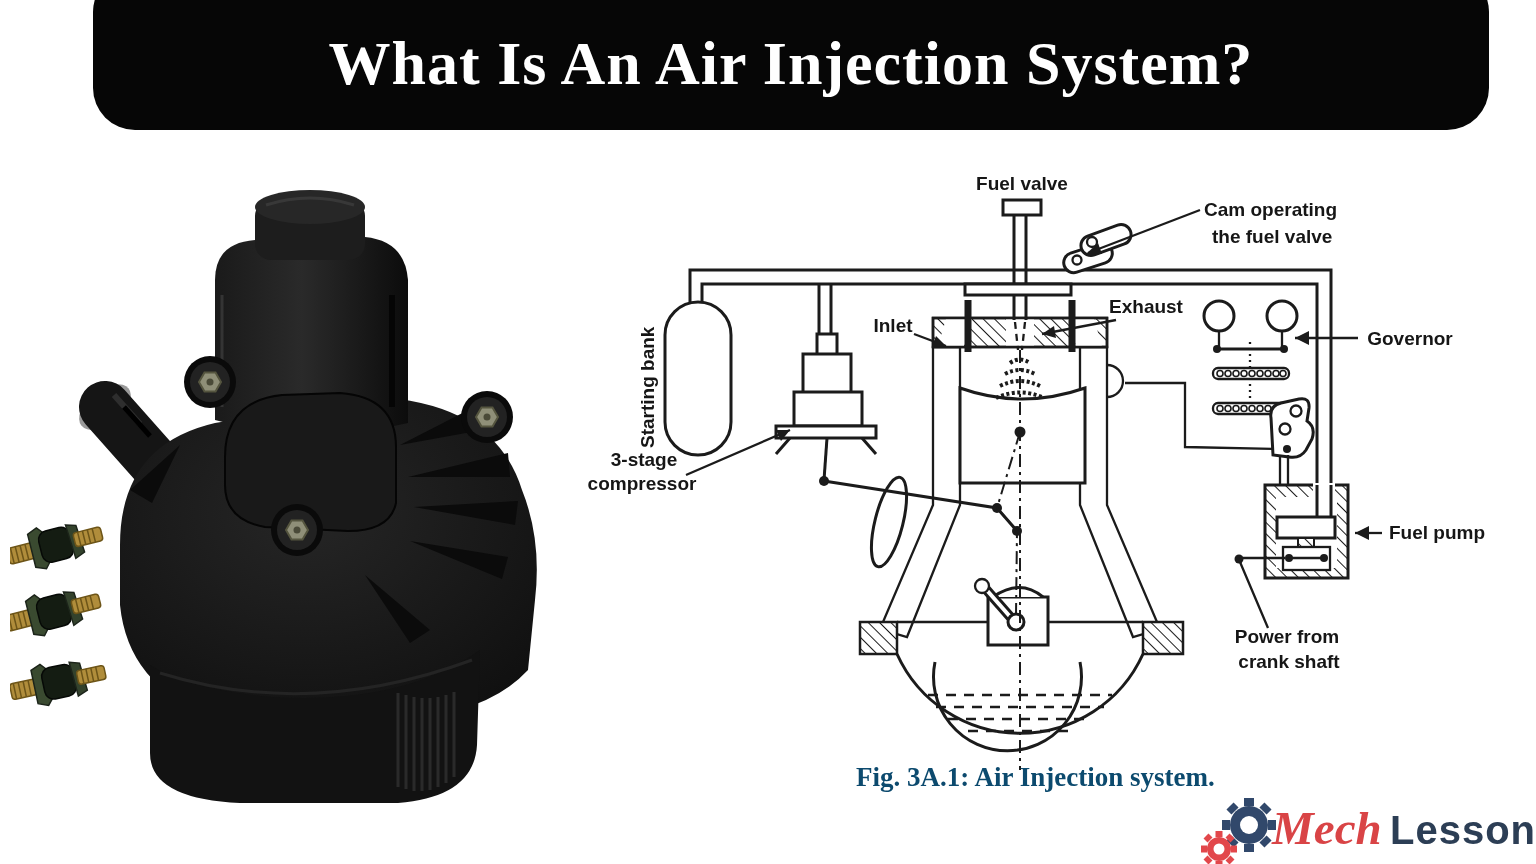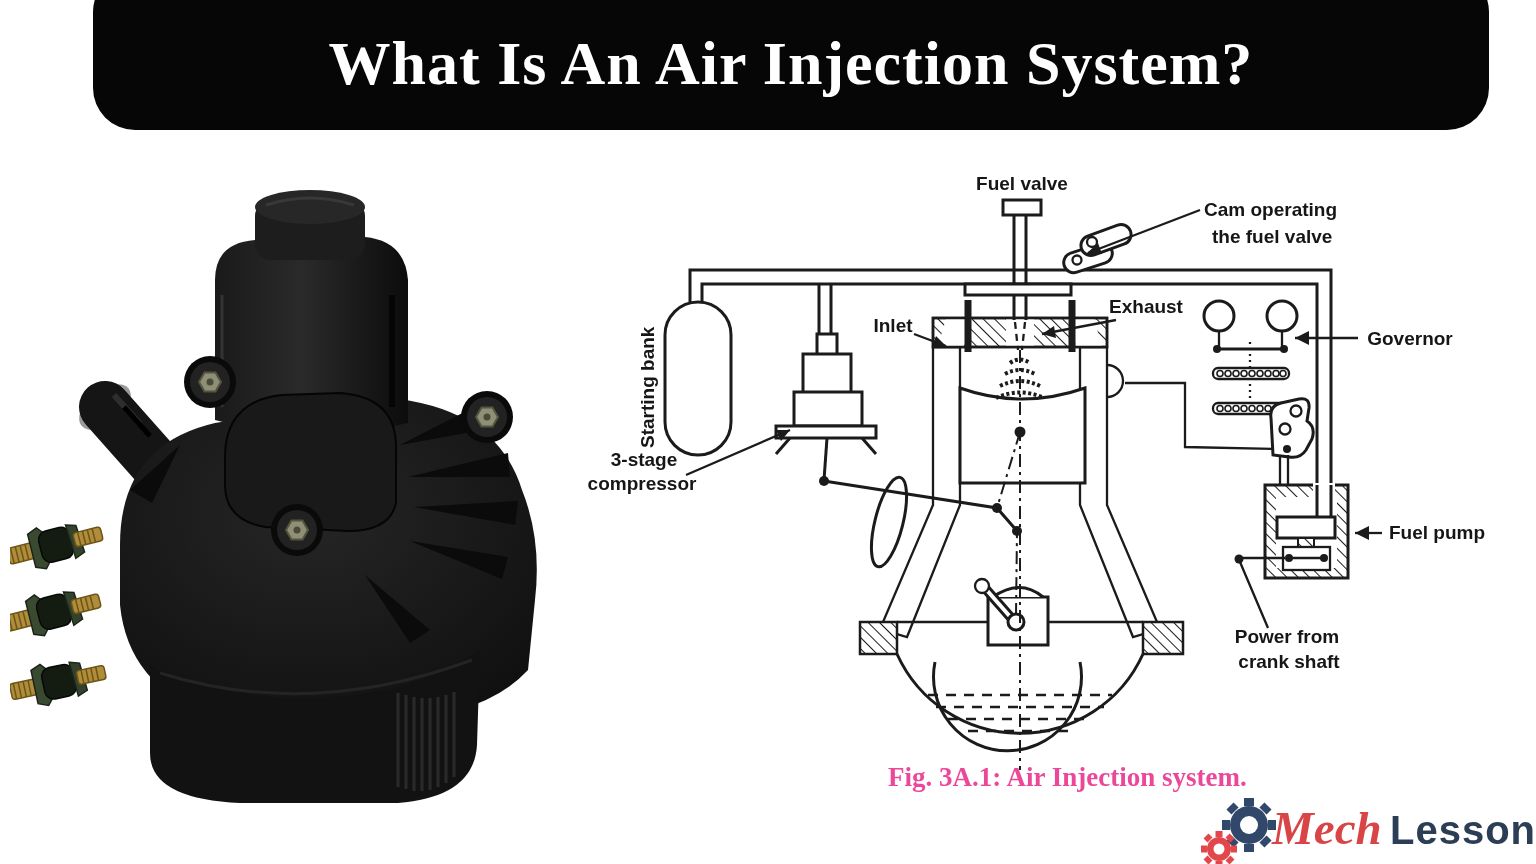--- a/index.html
+++ b/index.html
@@ -14,21 +14,21 @@
   
   #diagram{position:absolute;left:576px;top:150px;}
   .ln{stroke:#1b1b1b;stroke-width:3;fill:none;}
   .ln2{stroke:#1b1b1b;stroke-width:2.3;fill:none;}
   .fw{fill:#ffffff;}
   .dot{fill:#1b1b1b;stroke:none;}
   .ah{fill:#1b1b1b;stroke:none;}
   text.dlbl{font:700 19px "Liberation Sans",sans-serif;fill:#161616;}
   
   #caption{position:absolute;left:856px;top:762px;font-family:"Liberation Serif",serif;
-           font-weight:700;font-size:27px;color:#ec4899;white-space:nowrap;margin-left:32px;}
+           font-weight:700;font-size:27px;color:#0c4a6e;white-space:nowrap;}
   
   #logo{position:absolute;left:1192px;top:792px;}
   #logo text.mech{font:italic 700 47px "Liberation Serif",serif;}
   #logo text.lesson{font:700 40px "Liberation Sans",sans-serif;letter-spacing:1px;}
   
   #photo{position:absolute;left:10px;top:145px;}
 </style>
 </head>
 <body>
 

